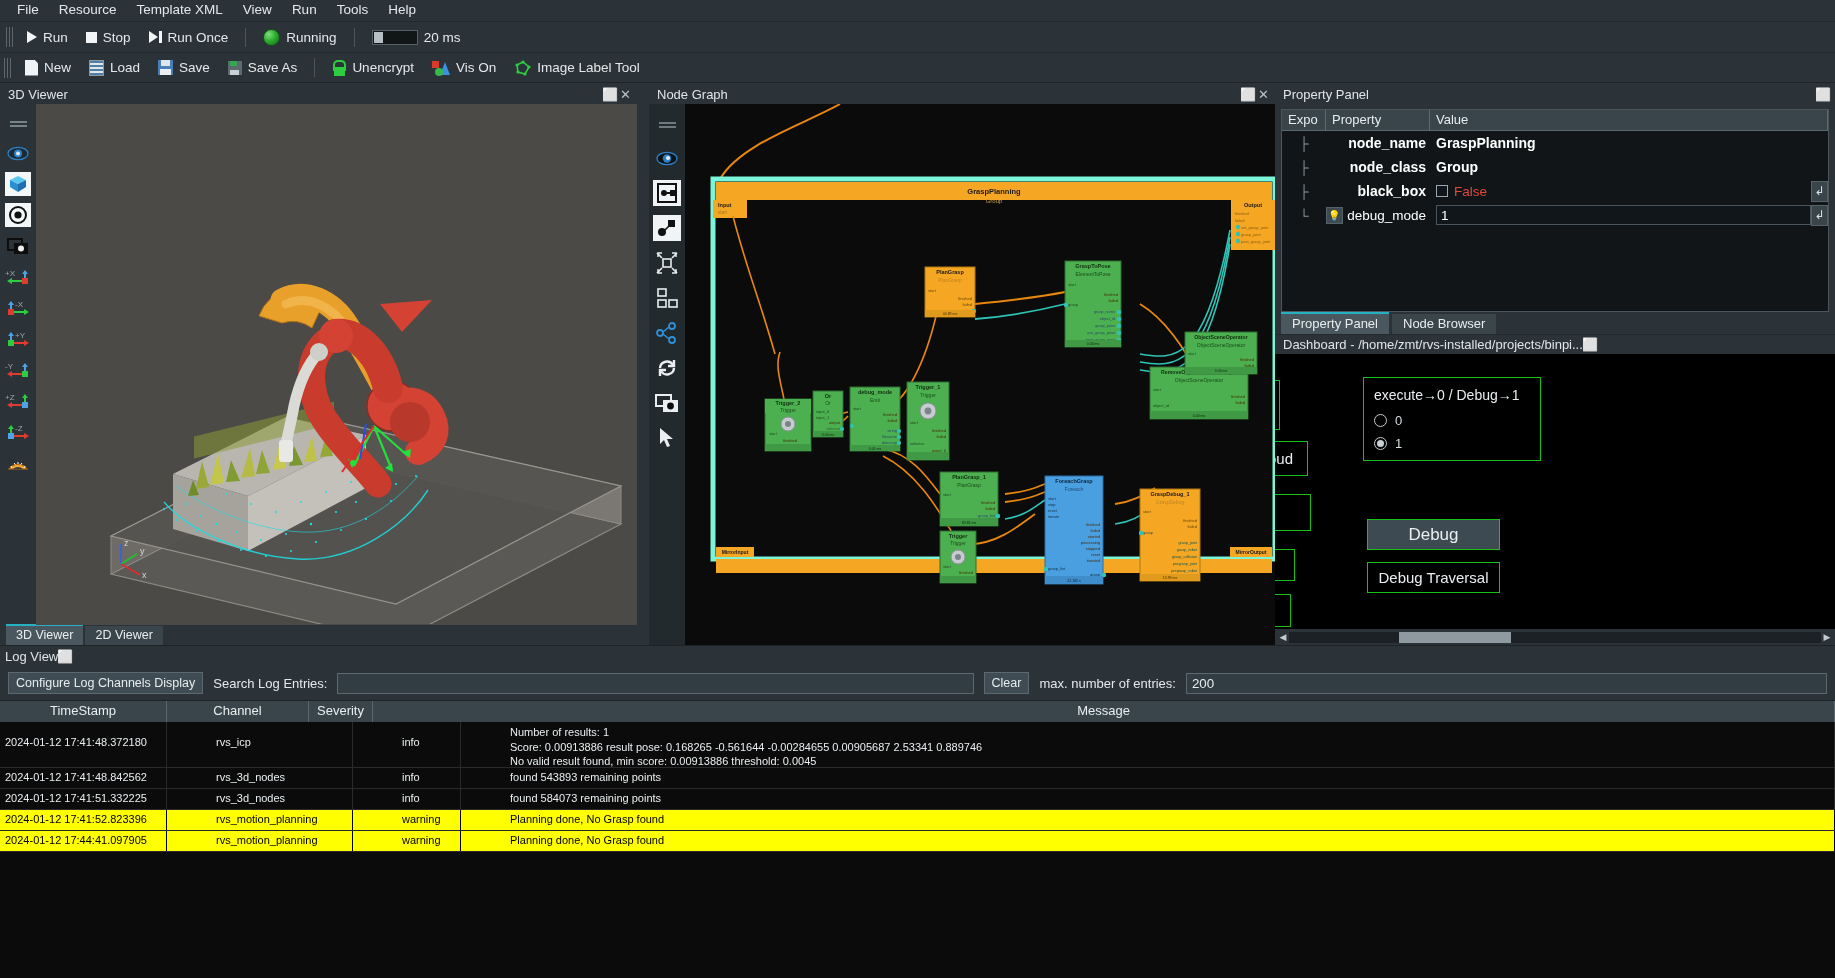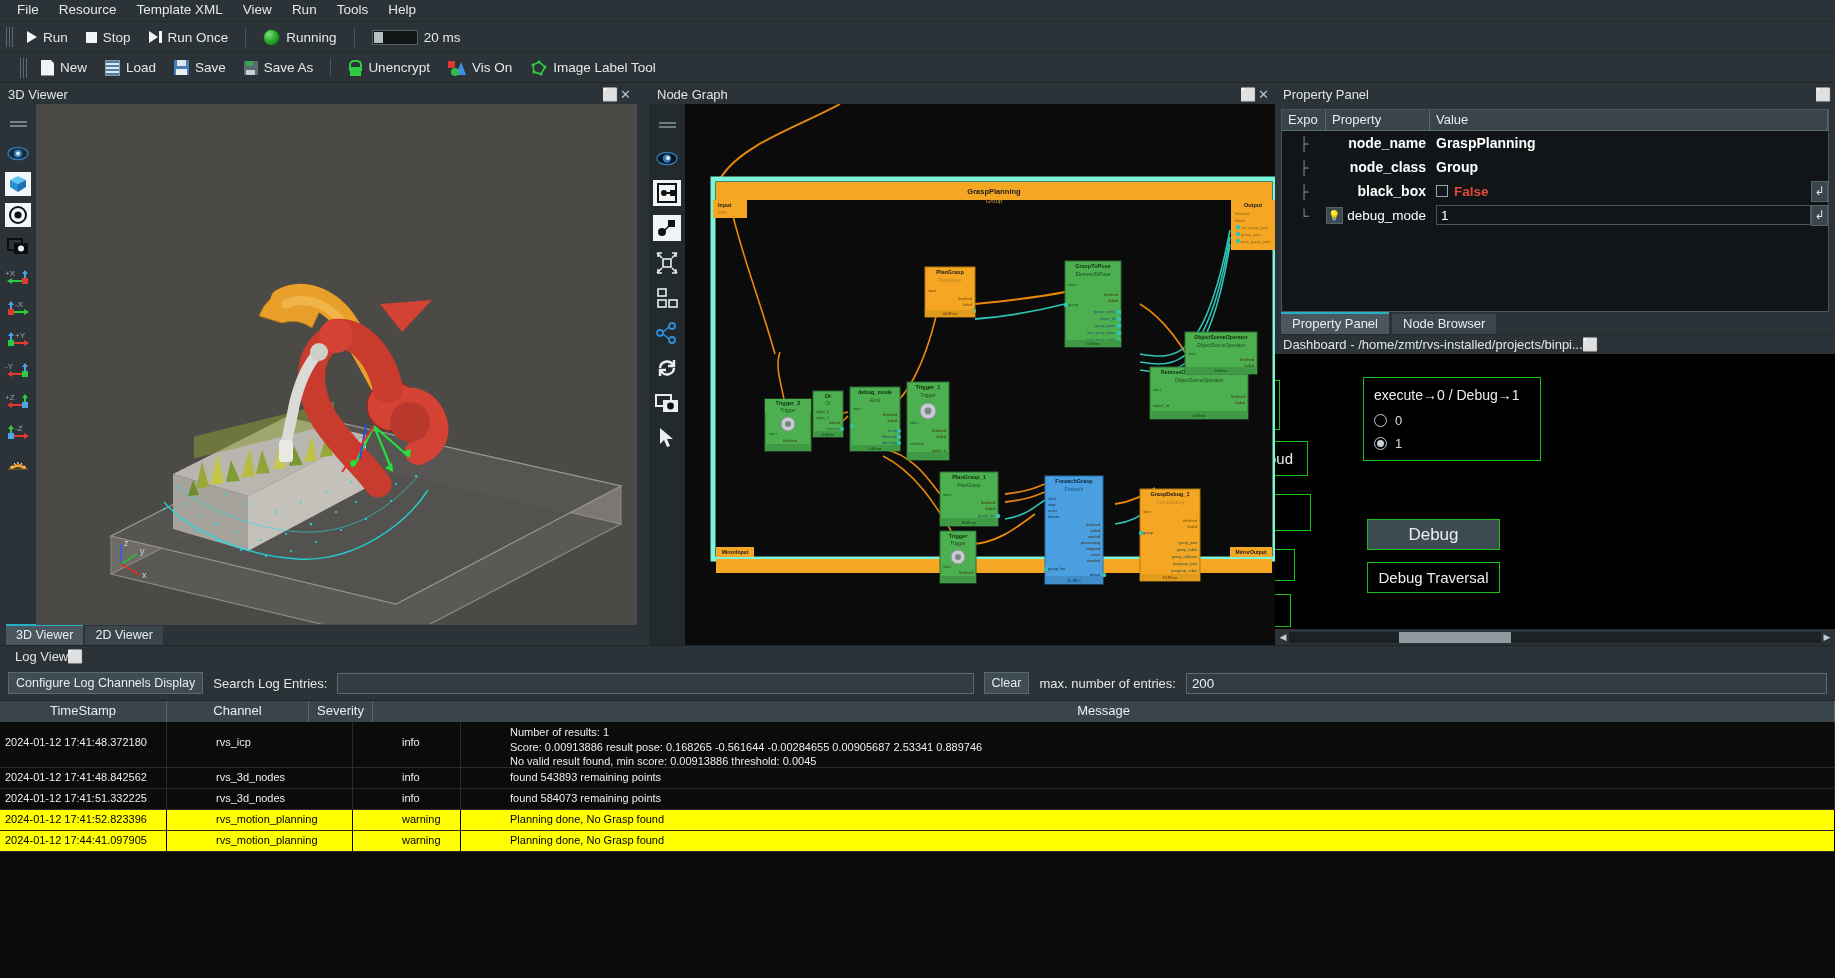--- a/index.html
+++ b/index.html
@@ -38,21 +38,21 @@
   .ic-once b{ width:3px;height:12px;background:#f2f5f6;}
   .led{ width:17px;height:17px;border-radius:50%;
         background:radial-gradient(circle at 32% 30%,#7ee07e 0%,#2fae2f 45%,#0a6b18 100%);
         border:1px solid #1c4e22; }
   .slider-wrap{ width:46px;height:15px;background:#111617;border:1px solid #556068;position:relative;}
   .slider-wrap .knob{ position:absolute;left:1px;top:1px;width:9px;height:11px;background:#b6bfc4;}
 
   
   .toolbar2{
     height:30px; background:#2b3338; display:flex; align-items:center;
-    padding-left:20px; gap:2px; border-bottom:1px solid #1d2427;
+    padding-left:4px; gap:2px; border-bottom:1px solid #1d2427;
   }
   .ic-doc{ width:13px;height:16px;background:#f1f4f6;position:relative;
     clip-path:polygon(0 0,72% 0,100% 24%,100% 100%,0 100%); }
   .ic-load{ width:15px;height:16px;background:#dfe7ea;border:1px solid #8d989d;
     background-image:repeating-linear-gradient(to bottom,#4d7fa8 0 2px,#dfe7ea 2px 4px);}
   .ic-save{ width:15px;height:15px;background:#4a7fb5;position:relative;}
   .ic-save:after{content:"";position:absolute;left:3px;top:0;width:9px;height:6px;background:#dde6ec;}
   .ic-save:before{content:"";position:absolute;left:2px;bottom:0;width:11px;height:6px;background:#e8eef2;}
   .ic-saveas{ width:14px;height:14px;background:#5d6b70;position:relative;}
   .ic-saveas:after{content:"";position:absolute;left:2px;top:0;width:7px;height:5px;background:#32a852;}
@@ -102,21 +102,21 @@
   .prop-table{ margin:5px 6px 0 6px; flex:1; background:#111517; border:1px solid #4a565c; overflow:hidden;}
   .pt-head{ display:flex; height:21px; background:#39454b; border-bottom:1px solid #596970;}
   .pt-head div{ padding:2px 6px; font-size:13px; color:#e6ecef; border-right:1px solid #596970;}
   .pt-c1{ width:44px;} .pt-c2{ width:104px;} .pt-c3{ flex:1;}
   .pt-row{ display:flex; align-items:center; height:24px; color:#fff; }
   .pt-tree{ width:44px; display:flex; align-items:center; justify-content:center; color:#8b979d;}
   .pt-prop{ width:104px; font-size:14px; font-weight:bold; text-align:right; padding-right:4px;}
   .pt-prop.norm{font-weight:normal;font-size:13.5px;}
   .pt-val{ flex:1; font-size:14px; font-weight:bold; padding-left:6px; display:flex; align-items:center; gap:6px;}
   .chk{ width:12px;height:12px;border:1px solid #9aa6ab;background:#11161a;display:inline-block;}
-  .val-false{ color:#e04a3a; font-weight:bold; font-size:13.5px;}
+  .val-false{ color:#e04a3a; font-weight:normal; font-size:13.5px;}
   .val-input{ flex:1; height:20px; background:#11161a; border:1px solid #4a565c; color:#fff;
     font-size:13.5px; font-weight:normal; padding-left:4px; display:flex; align-items:center;}
   .revert{ width:17px;height:21px; background:#39454b; border:1px solid #55626a;
     display:flex;align-items:center;justify-content:center;color:#dbe3e7;font-size:12px;}
   .bulb{ width:17px;height:17px;background:#3d4a51;border:1px solid #55626a;
     display:flex;align-items:center;justify-content:center;font-size:10px;color:#ffd766;}
 
   .tabs-row{ height:22px; display:flex; align-items:flex-end; padding-left:6px; gap:3px; background:#2b3338;}
   .rtab{ padding:2px 11px 3px; font-size:13px; background:#3b464c; color:#e6ecef; cursor:default;}
   .rtab.active{ background:#4a575e; border-top:2px solid #25b0c4;}
@@ -133,21 +133,21 @@
   .grp-label{ color:#e9eef0; font-size:14px; }
   .radio{ width:13px;height:13px;border-radius:50%;border:1px solid #c2cbd0; display:inline-block; position:relative;}
   .radio.sel:after{content:"";position:absolute;left:2px;top:2px;width:7px;height:7px;border-radius:50%;background:#c9d2d6;}
   .gbtn{ border:1px solid #18c018; background:#3d4a51; color:#e9eef0;
     display:flex; align-items:center; justify-content:center; font-size:15px; }
   .gbtn.cut{ background:#000; border:1px solid #18c018; justify-content:flex-start; padding-left:4px;}
 
   
   .logview{ position:absolute; left:0; right:0; bottom:0; height:333px; background:#2b3338;
     display:flex; flex-direction:column;}
-  .log-title{ height:21px; display:flex; align-items:center; padding:0 4px 0 15px; font-size:13px;
+  .log-title{ height:21px; display:flex; align-items:center; padding:0 4px 0 5px; font-size:13px;
     background:#2b3338; color:#dfe5e8; border-top:1px solid #1d2427;}
   .log-ctrl{ height:34px; display:flex; align-items:center; gap:10px; padding:0 8px;justify-content:space-between; }
   .btn{ background:#3f4c53; border:1px solid #5b686f; color:#e6ecef; font-size:12.5px;
         padding:3px 7px; cursor:default;}
   .lbl{ font-size:13px; color:#e2e8eb;}
   .inp{ background:#323d43; border:1px solid #5b686f; height:21px; flex:1; }
   .log-table{ flex:1; background:#0b0b0b; overflow:hidden; border-top:1px solid #1d2427;}
   .lt-head{ display:flex; height:21px; background:#39454b;}
   .lt-head div{ font-size:13px; color:#e8eef1; text-align:center; padding-top:2px;
      border-right:1px solid #5a676e;}

